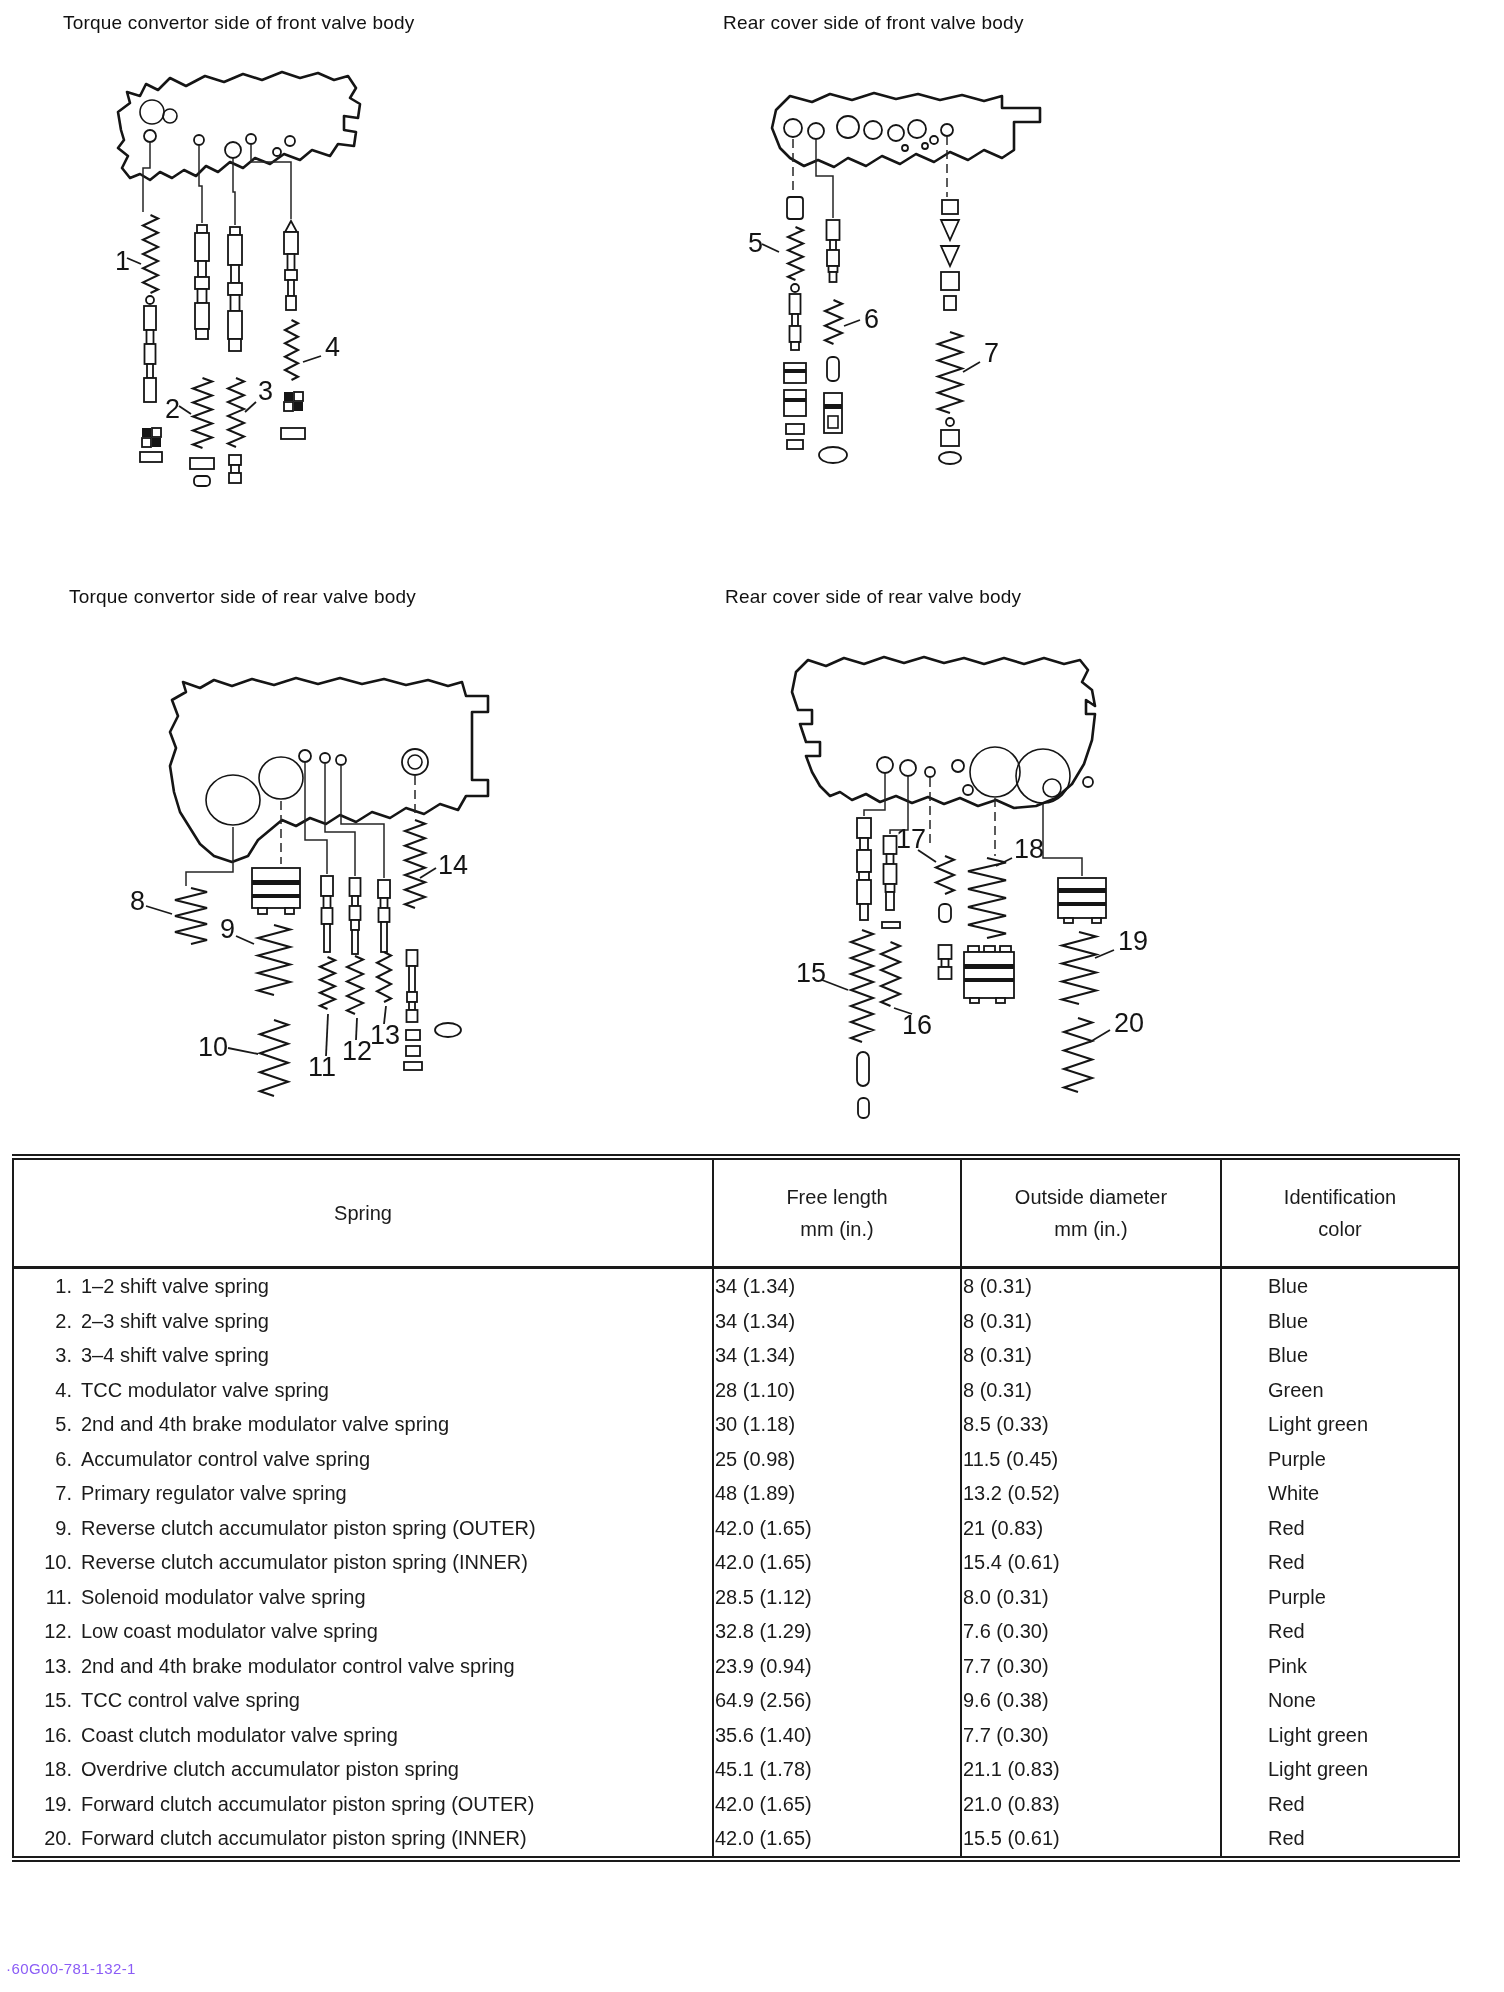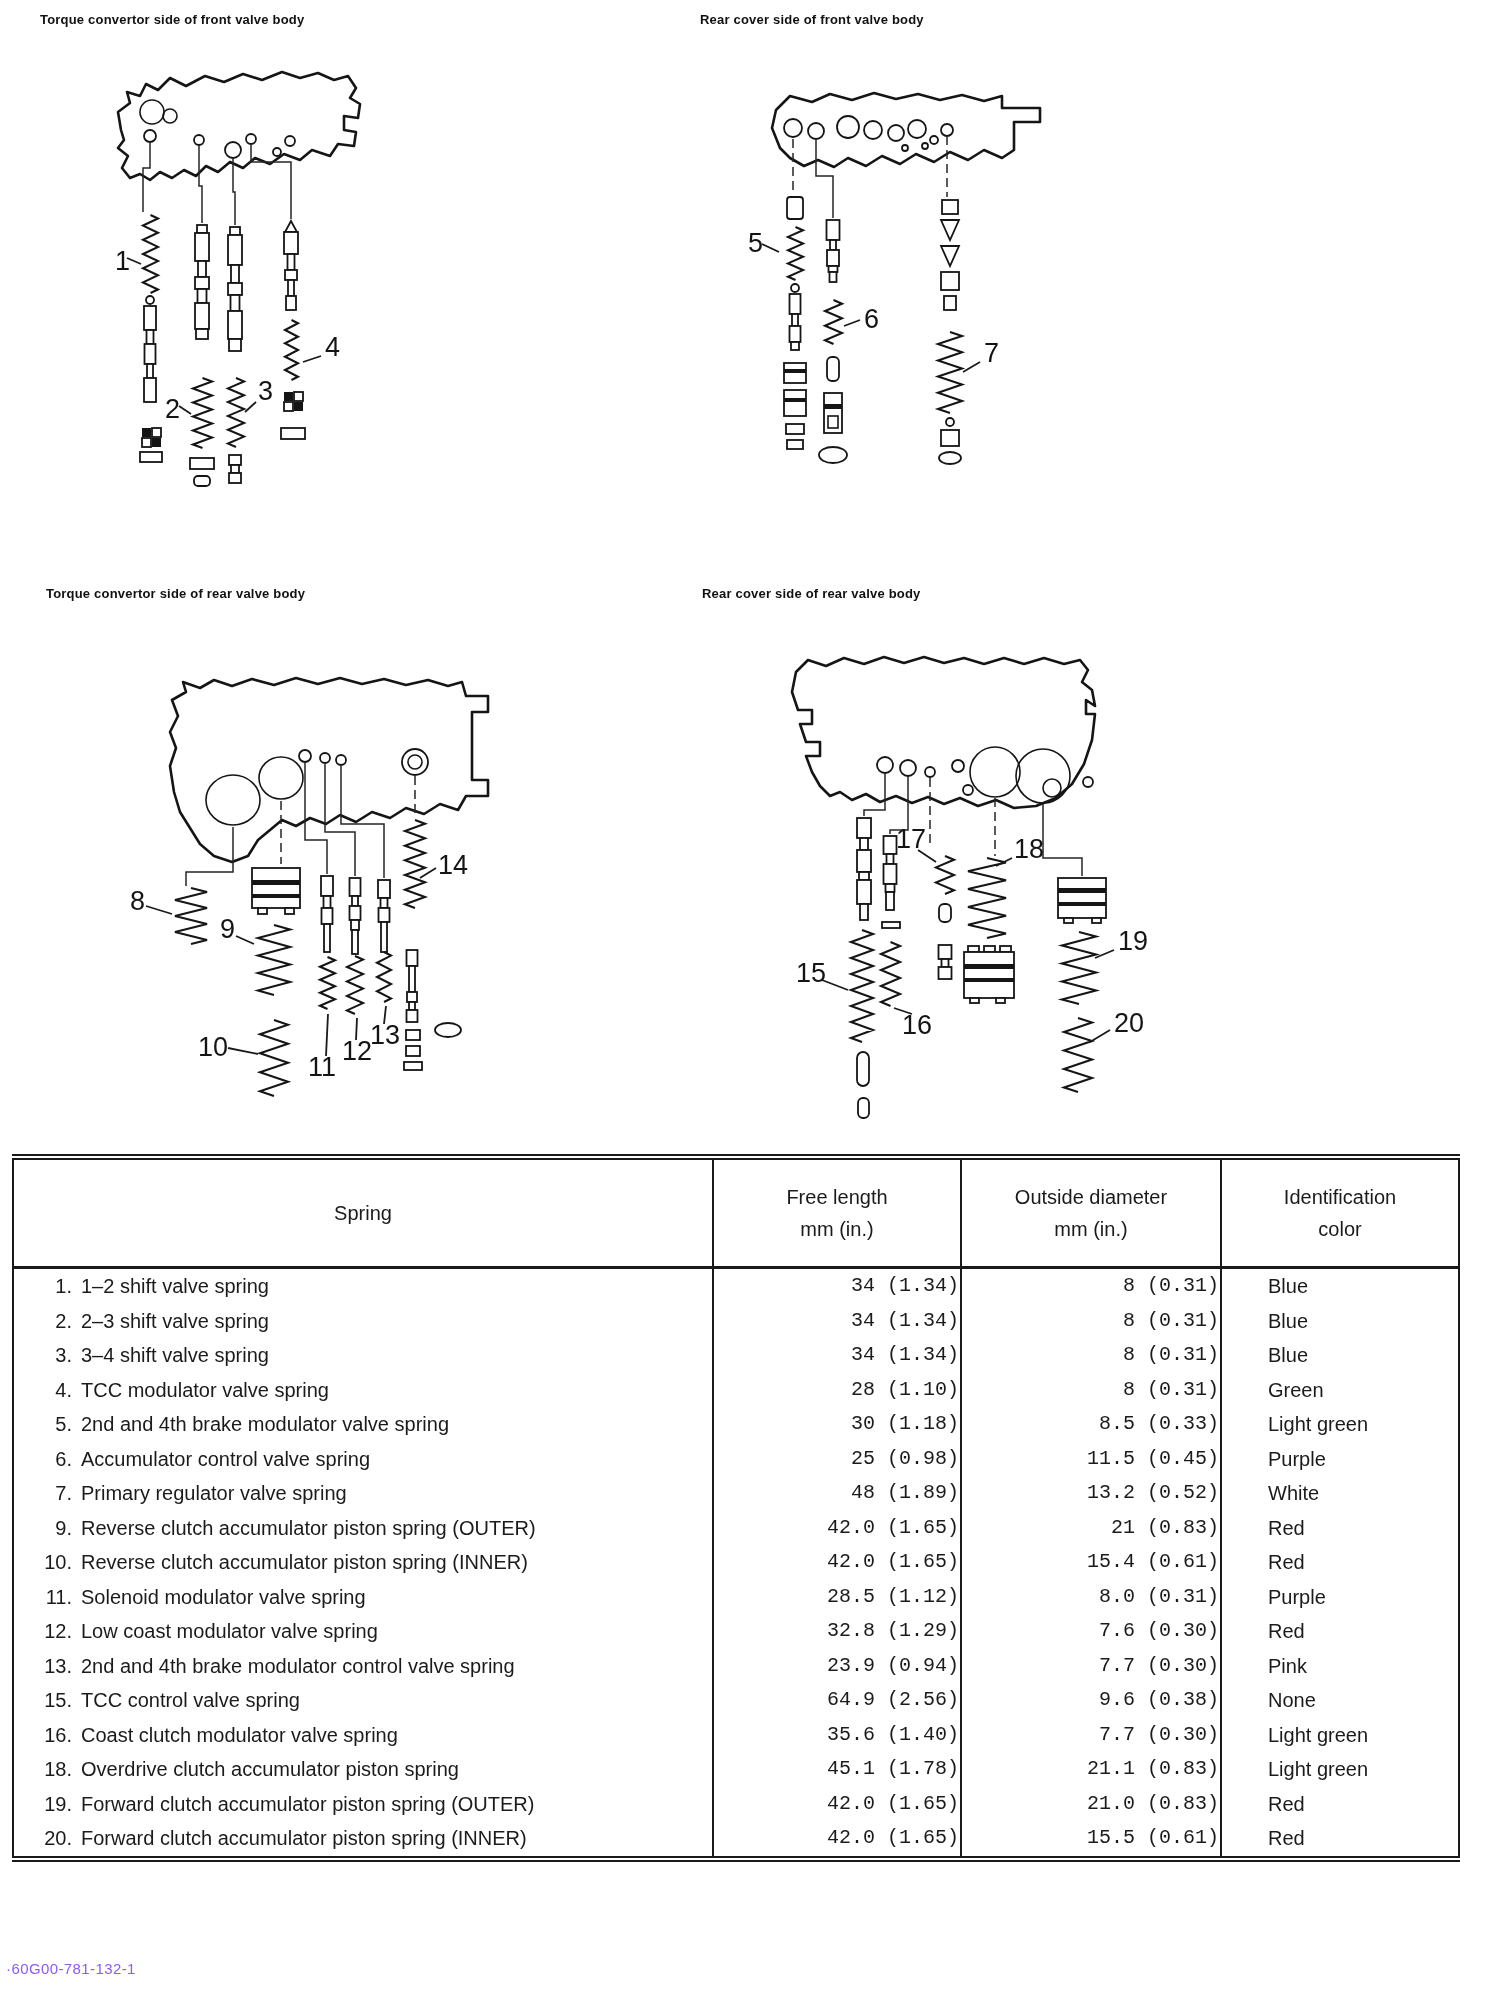--- a/index.html
+++ b/index.html
@@ -1,22 +1,23 @@
 <!DOCTYPE html>
 <html><head>
 <meta charset="utf-8">
 <style>
   html,body{margin:0;padding:0;background:#e8e8e8;}
   .page{
     position:relative; width:1504px; height:1992px; background:#ffffff;
     font-family:"Liberation Sans", sans-serif; color:#141414; overflow:hidden;
   }
   .dia-title{
-    position:absolute; font-size:13px; font-weight:bold; letter-spacing:0.2px; color:#111;
+    position:absolute; font-size:19px; font-weight:normal; letter-spacing:0.2px; color:#111;
     white-space:nowrap;
+    margin-left:23px;
   }
   #svg-diagrams{ position:absolute; left:0; top:0; }
 
   .bodyline{ fill:none; stroke:#151515; stroke-width:2.6; stroke-linejoin:round; }
   .inner{ fill:none; stroke:#151515; stroke-width:1.6; }
   .port{ fill:#ffffff; stroke:#151515; stroke-width:1.8; }
   .part{ fill:#ffffff; stroke:#151515; stroke-width:1.8; }
   .dark{ fill:#151515; stroke:none; }
   .spr{ fill:none; stroke:#151515; stroke-width:2.1; stroke-linejoin:miter; }
   .ld{ fill:none; stroke:#262626; stroke-width:1.5; }
@@ -34,21 +35,21 @@
   table.spec col.c1{width:700px;} table.spec col.c2{width:248px;}
   table.spec col.c3{width:260px;} table.spec col.c4{width:238px;}
   table.spec thead th{
     height:104px; font-weight:normal; text-align:center; vertical-align:middle;
     border-bottom:3px solid #1a1a1a; line-height:1.6;
   }
   table.spec th + th, table.spec td + td{ border-left:2px solid #1a1a1a; }
   table.spec tbody td{ height:32.5px; vertical-align:middle; line-height:1.1; }
   td.c-spring{ text-align:left; padding-left:22px; white-space:nowrap; }
   td.c-spring .rnum{ display:inline-block; width:36px; text-align:right; margin-right:9px; }
-  td.c-len, td.c-dia{ text-align:right;font-family:Liberation Mono, monospace; }
+  td.c-len, td.c-dia{ text-align:left; }
   td.c-col{ text-align:left; padding-left:46px;margin-left:28px; }
 
   .footer-code{
     position:absolute; left:6px; top:1960px; font-size:15px; color:#8b5cf6; letter-spacing:0.4px;
   }
 </style>
 </head>
 <body>
 <div class="page">
 

